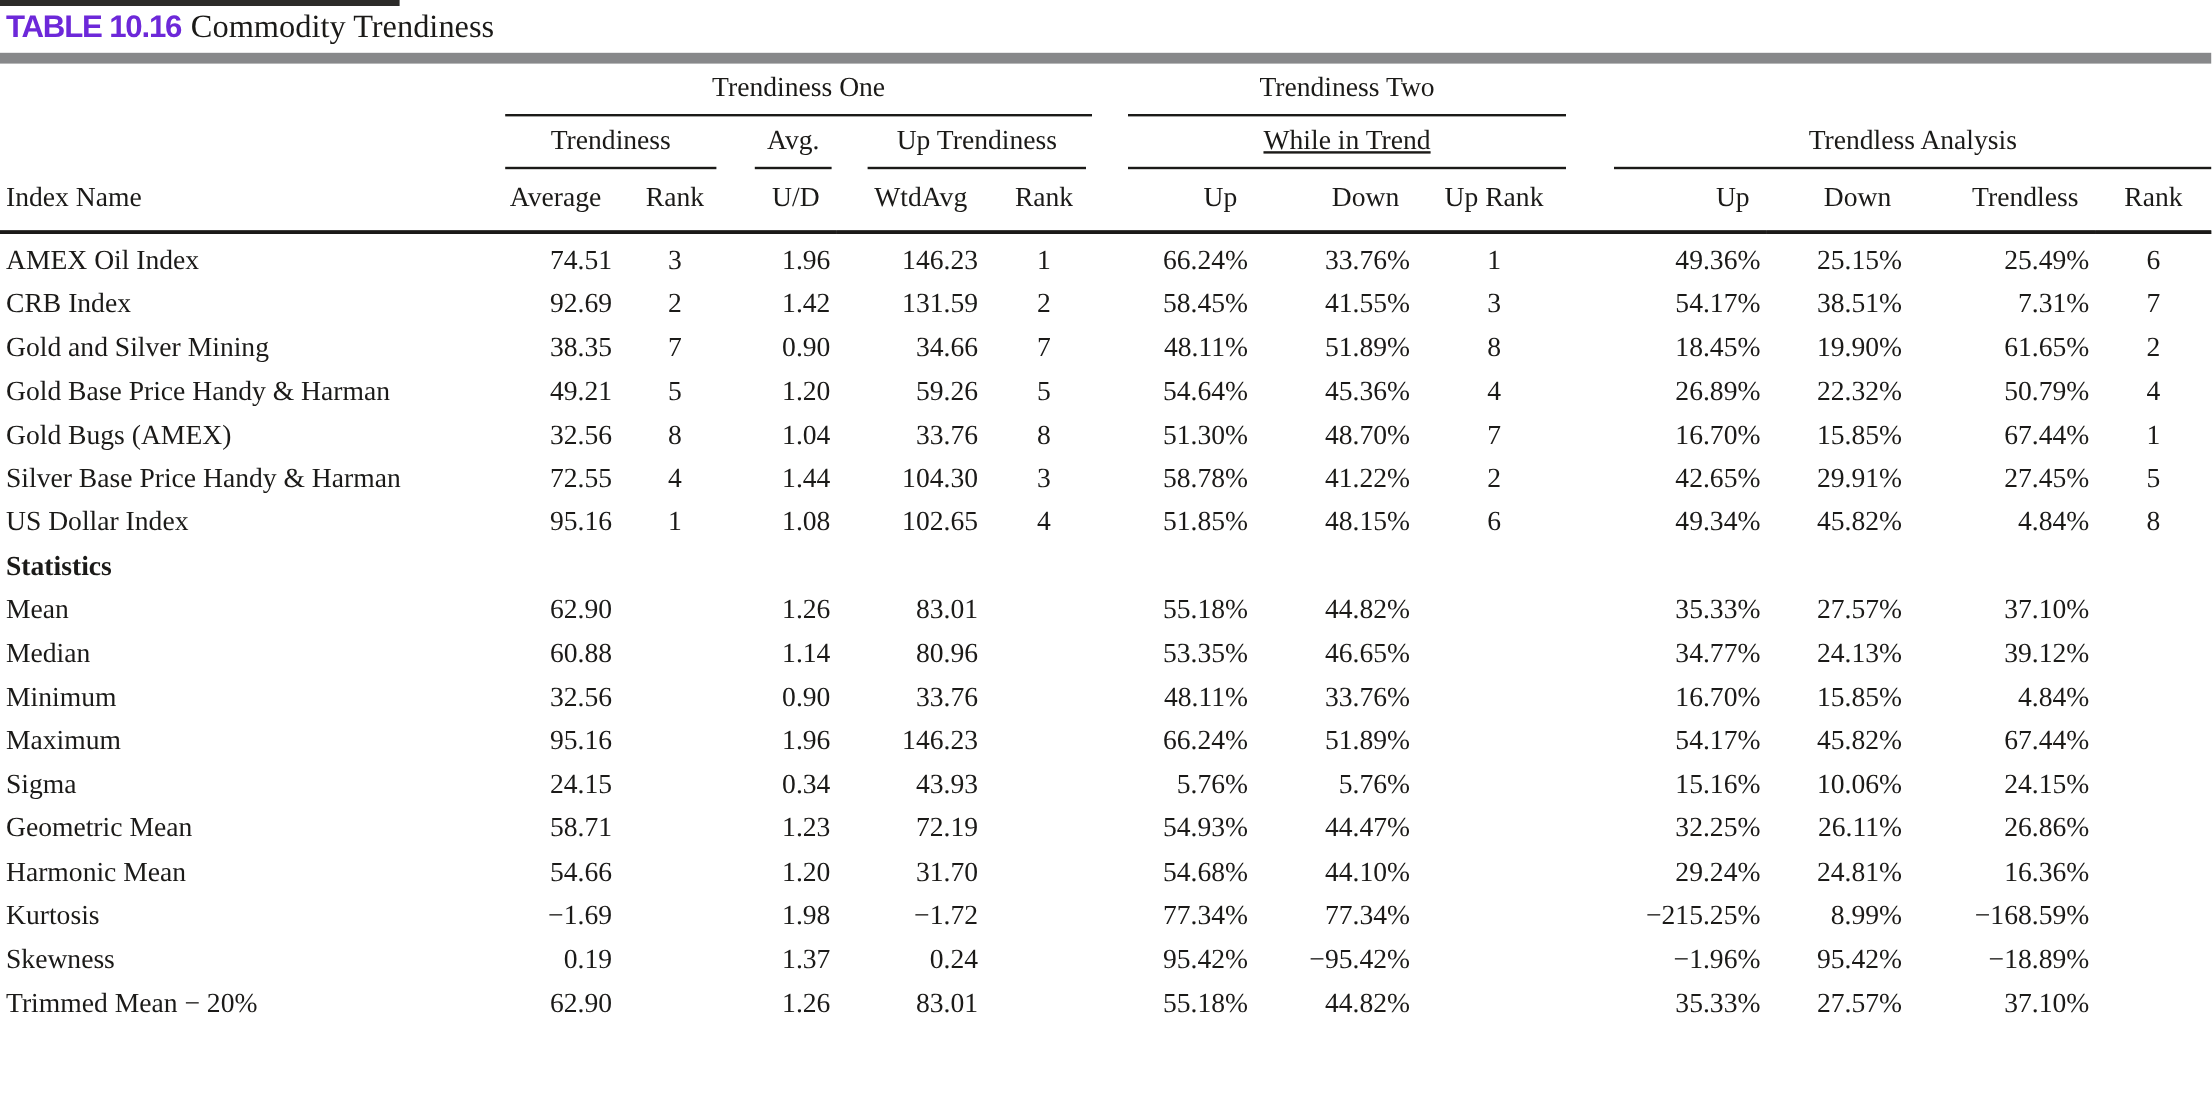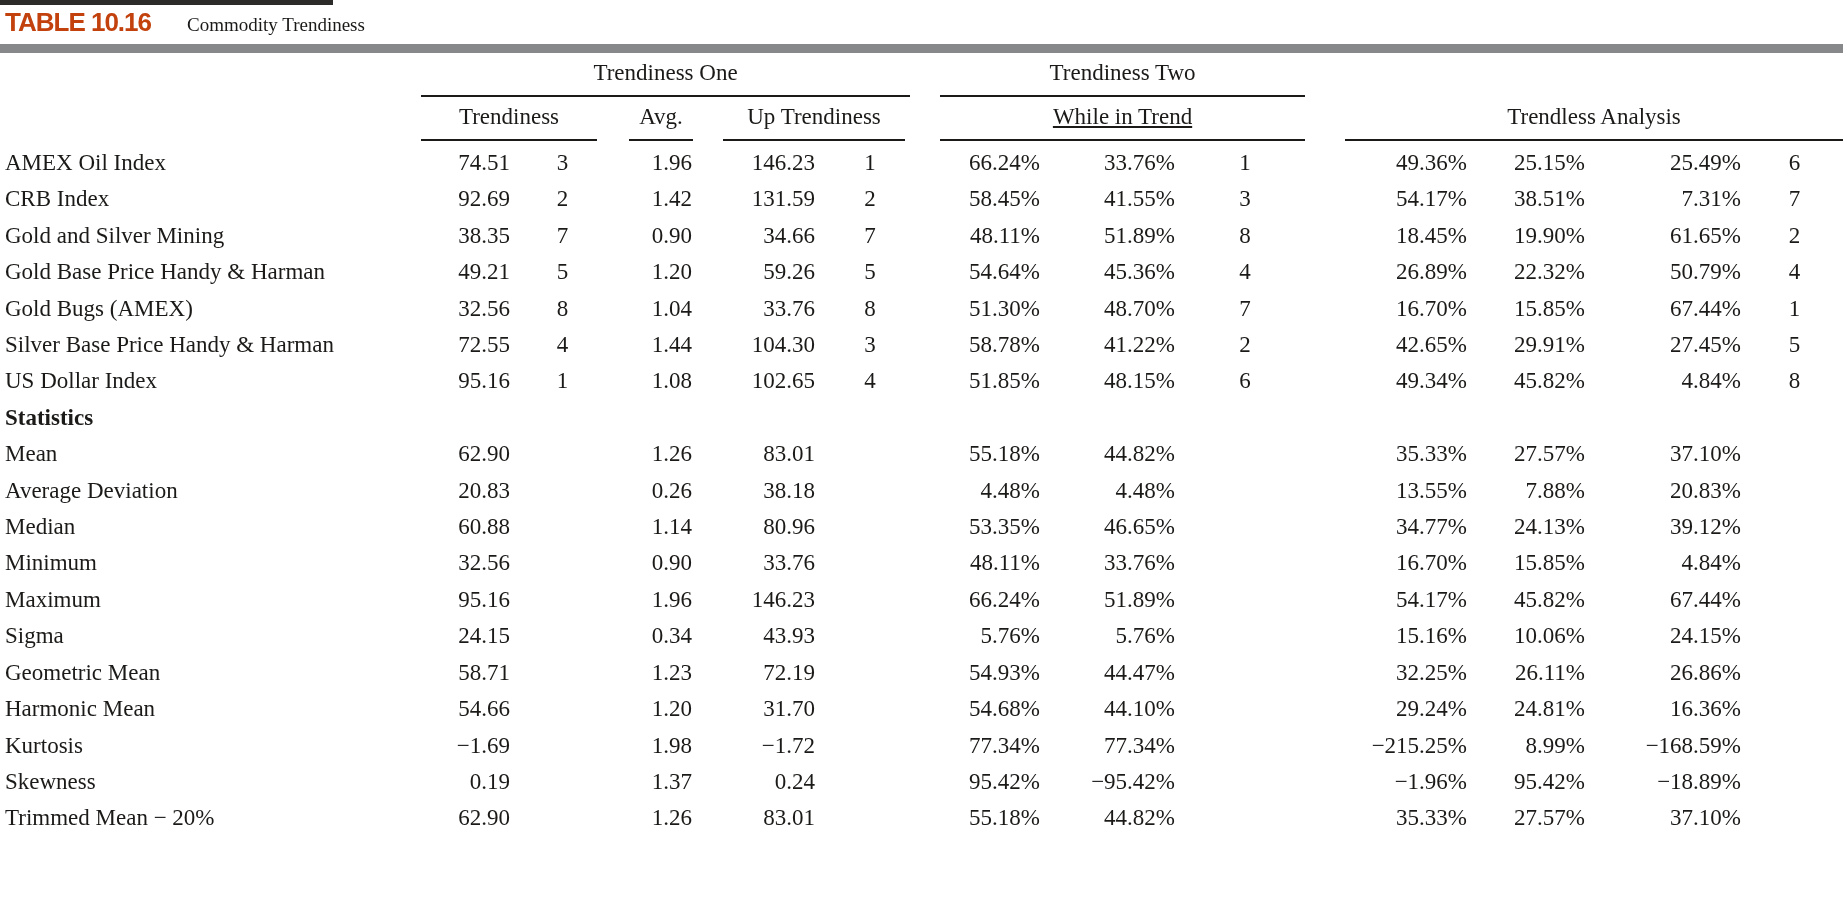--- a/index.html
+++ b/index.html
@@ -28,26 +28,26 @@
   .caption {
     margin: 7px 0 0 5px;
     height: 32px;
     white-space: nowrap;
   }
   .cap-label {
     font-family: "Liberation Sans", "DejaVu Sans", sans-serif;
     font-weight: bold;
     font-size: 26px;
     letter-spacing: -1px;
-    color: #c2410c;
+    color: #6d28d9;
   }
   .cap-title {
     font-family: "Liberation Serif", "DejaVu Serif", serif;
-    font-size: 19px;
-    margin-left: 36px;
+    font-size: 27px;
+    margin-left: 8px;
   }
   .rule-gray {
     width: 1843px;
     height: 9px;
     background: var(--rule-gray);
   }
   .rule-gray.top { margin-top: 5px; }
 
   table.trend {
     width: 1843px;
@@ -163,20 +163,35 @@
         <th class="grp" colspan="2">
           <div class="lbl g-uptrend">Up Trendiness</div>
         </th>
         <th class="grp" colspan="3">
           <div class="lbl g-wit">While in Trend</div>
         </th>
         <th class="grp" colspan="4">
           <div class="lbl g-ta">Trendless Analysis</div>
         </th>
       </tr>
+      <tr class="cols">
+        <th class="name">Index Name</th>
+        <th class="num">Average</th>
+        <th class="ctr">Rank</th>
+        <th class="num">U/D</th>
+        <th class="num">WtdAvg</th>
+        <th class="ctr">Rank</th>
+        <th class="num">Up</th>
+        <th class="num">Down</th>
+        <th class="ctr">Up Rank</th>
+        <th class="num">Up</th>
+        <th class="num">Down</th>
+        <th class="num">Trendless</th>
+        <th class="ctr">Rank</th>
+      </tr>
     </thead>
     <tbody>
         <tr>
           <td class="name">AMEX Oil Index</td>
           <td class="num">74.51</td>
           <td class="ctr">3</td>
           <td class="num">1.96</td>
           <td class="num">146.23</td>
           <td class="ctr">1</td>
           <td class="num">66.24%</td>
@@ -301,35 +316,20 @@
           <td class="ctr"></td>
           <td class="num">55.18%</td>
           <td class="num">44.82%</td>
           <td class="ctr"></td>
           <td class="num">35.33%</td>
           <td class="num">27.57%</td>
           <td class="num">37.10%</td>
           <td class="ctr"></td>
         </tr>
         <tr>
-          <td class="name">Average Deviation</td>
-          <td class="num">20.83</td>
-          <td class="ctr"></td>
-          <td class="num">0.26</td>
-          <td class="num">38.18</td>
-          <td class="ctr"></td>
-          <td class="num">4.48%</td>
-          <td class="num">4.48%</td>
-          <td class="ctr"></td>
-          <td class="num">13.55%</td>
-          <td class="num">7.88%</td>
-          <td class="num">20.83%</td>
-          <td class="ctr"></td>
-        </tr>
-        <tr>
           <td class="name">Median</td>
           <td class="num">60.88</td>
           <td class="ctr"></td>
           <td class="num">1.14</td>
           <td class="num">80.96</td>
           <td class="ctr"></td>
           <td class="num">53.35%</td>
           <td class="num">46.65%</td>
           <td class="ctr"></td>
           <td class="num">34.77%</td>

